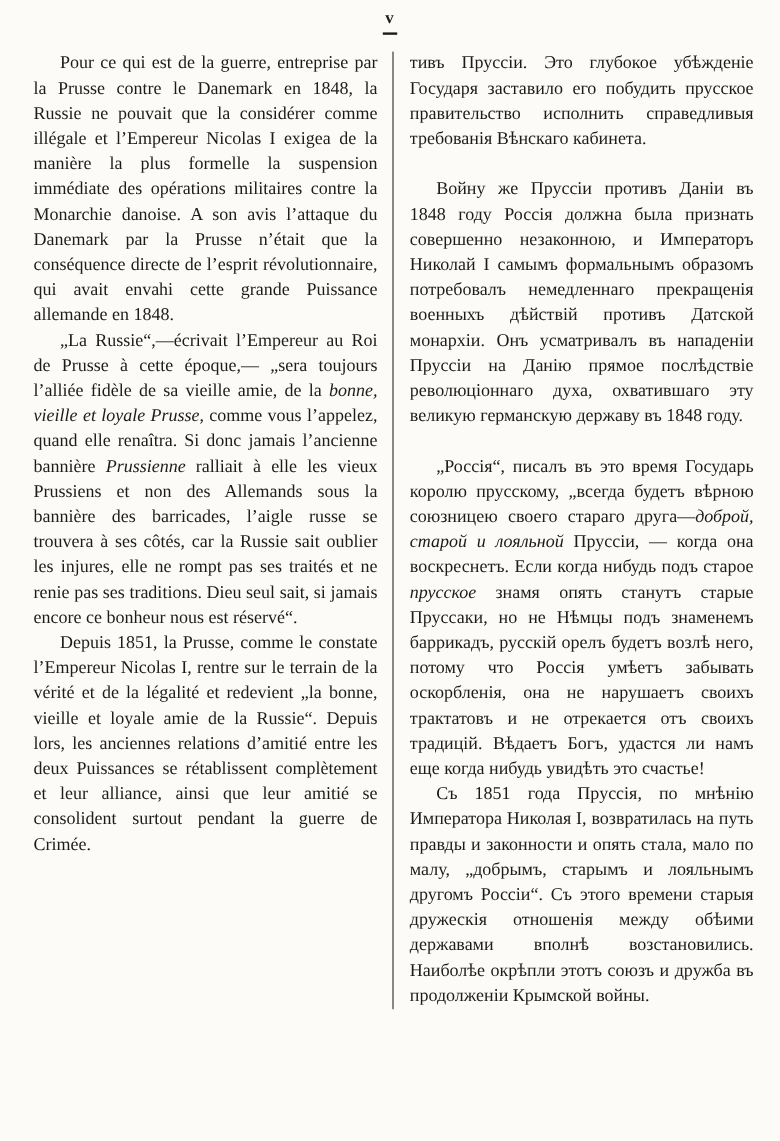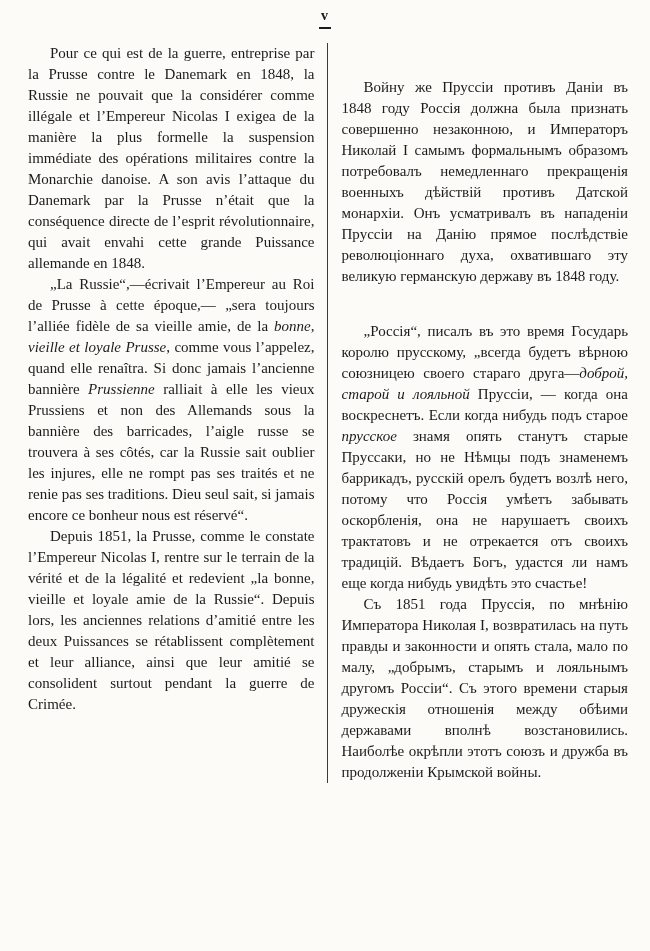--- a/index.html
+++ b/index.html
@@ -58,21 +58,21 @@
     padding-left: 14px;
   }
   .column p {
     margin: 0;
     text-indent: 22px;
   }
   .column p.no-indent {
     text-indent: 0;
   }
   .column p.spaced {
-    margin-top: 34px;
+    margin-top: 21px;
   }
   .italic {
     font-style: italic;
   }
 </style>
 </head>
 <body>
 
 <div class="page">
   <header class="page-header">
@@ -80,18 +80,19 @@
     <div class="page-number-rule"></div>
   </header>
   <main class="columns">
     <section class="column column-left">
         <p><span>Pour ce qui est de la guerre, entreprise par la Prusse contre le Danemark en 1848, la Russie ne pouvait que la considérer comme illégale et l’Empereur Nicolas I exigea de la manière la plus formelle la suspension immédiate des opérations militaires contre la Monarchie danoise. A son avis l’attaque du Danemark par la Prusse n’était que la conséquence directe de l’esprit révolutionnaire, qui avait envahi cette grande Puissance allemande en 1848.</span></p>
         <p><span>„La Russie“,—écrivait l’Empereur au Roi de Prusse à cette époque,— „sera toujours l’alliée fidèle de sa vieille amie, de la </span><span class="italic">bonne, vieille et loyale Prusse</span><span>, comme vous l’appelez, quand elle renaîtra. Si donc jamais l’ancienne bannière </span><span class="italic">Prussienne</span><span> ralliait à elle les vieux Prussiens et non des Allemands sous la bannière des barricades, l’aigle russe se trouvera à ses côtés, car la Russie sait oublier les injures, elle ne rompt pas ses traités et ne renie pas ses traditions. Dieu seul sait, si jamais encore ce bonheur nous est réservé“.</span></p>
         <p><span>Depuis 1851, la Prusse, comme le constate l’Empereur Nicolas I, rentre sur le terrain de la vérité et de la légalité et redevient „la bonne, vieille et loyale amie de la Russie“. Depuis lors, les anciennes relations d’amitié entre les deux Puissances se rétablissent complètement et leur alliance, ainsi que leur amitié se consolident surtout pendant la guerre de Crimée.</span></p>
       </section>
     <div class="column-divider"></div>
     <section class="column column-right">
+        <p class="no-indent"><span>тивъ Пруссіи. Это глубокое убѣжденіе Государя заставило его побудить прусское правительство исполнить справедливыя требованія Вѣнскаго кабинета.</span></p>
         <p class="spaced"><span>Войну же Пруссіи противъ Даніи въ 1848 году Россія должна была признать совершенно незаконною, и Императоръ Николай I самымъ формальнымъ образомъ потребовалъ немедленнаго прекращенія военныхъ дѣйствій противъ Датской монархіи. Онъ усматривалъ въ нападеніи Пруссіи на Данію прямое послѣдствіе революціоннаго духа, охватившаго эту великую германскую державу въ 1848 году.</span></p>
         <p class="spaced"><span>„Россія“, писалъ въ это время Государь королю прусскому, „всегда будетъ вѣрною союзницею своего стараго друга—</span><span class="italic">доброй, старой и лояльной</span><span> Пруссіи, — когда она воскреснетъ. Если когда нибудь подъ старое </span><span class="italic">прусское</span><span> знамя опять станутъ старые Пруссаки, но не Нѣмцы подъ знаменемъ баррикадъ, русскій орелъ будетъ возлѣ него, потому что Россія умѣетъ забывать оскорбленія, она не нарушаетъ своихъ трактатовъ и не отрекается отъ своихъ традицій. Вѣдаетъ Богъ, удастся ли намъ еще когда нибудь увидѣть это счастье!</span></p>
         <p><span>Съ 1851 года Пруссія, по мнѣнію Императора Николая I, возвратилась на путь правды и законности и опять стала, мало по малу, „добрымъ, старымъ и лояльнымъ другомъ Россіи“. Съ этого времени старыя дружескія отношенія между обѣими державами вполнѣ возстановились. Наиболѣе окрѣпли этотъ союзъ и дружба въ продолженіи Крымской войны.</span></p>
       </section>
   </main>
 </div>
 
 </body></html>

